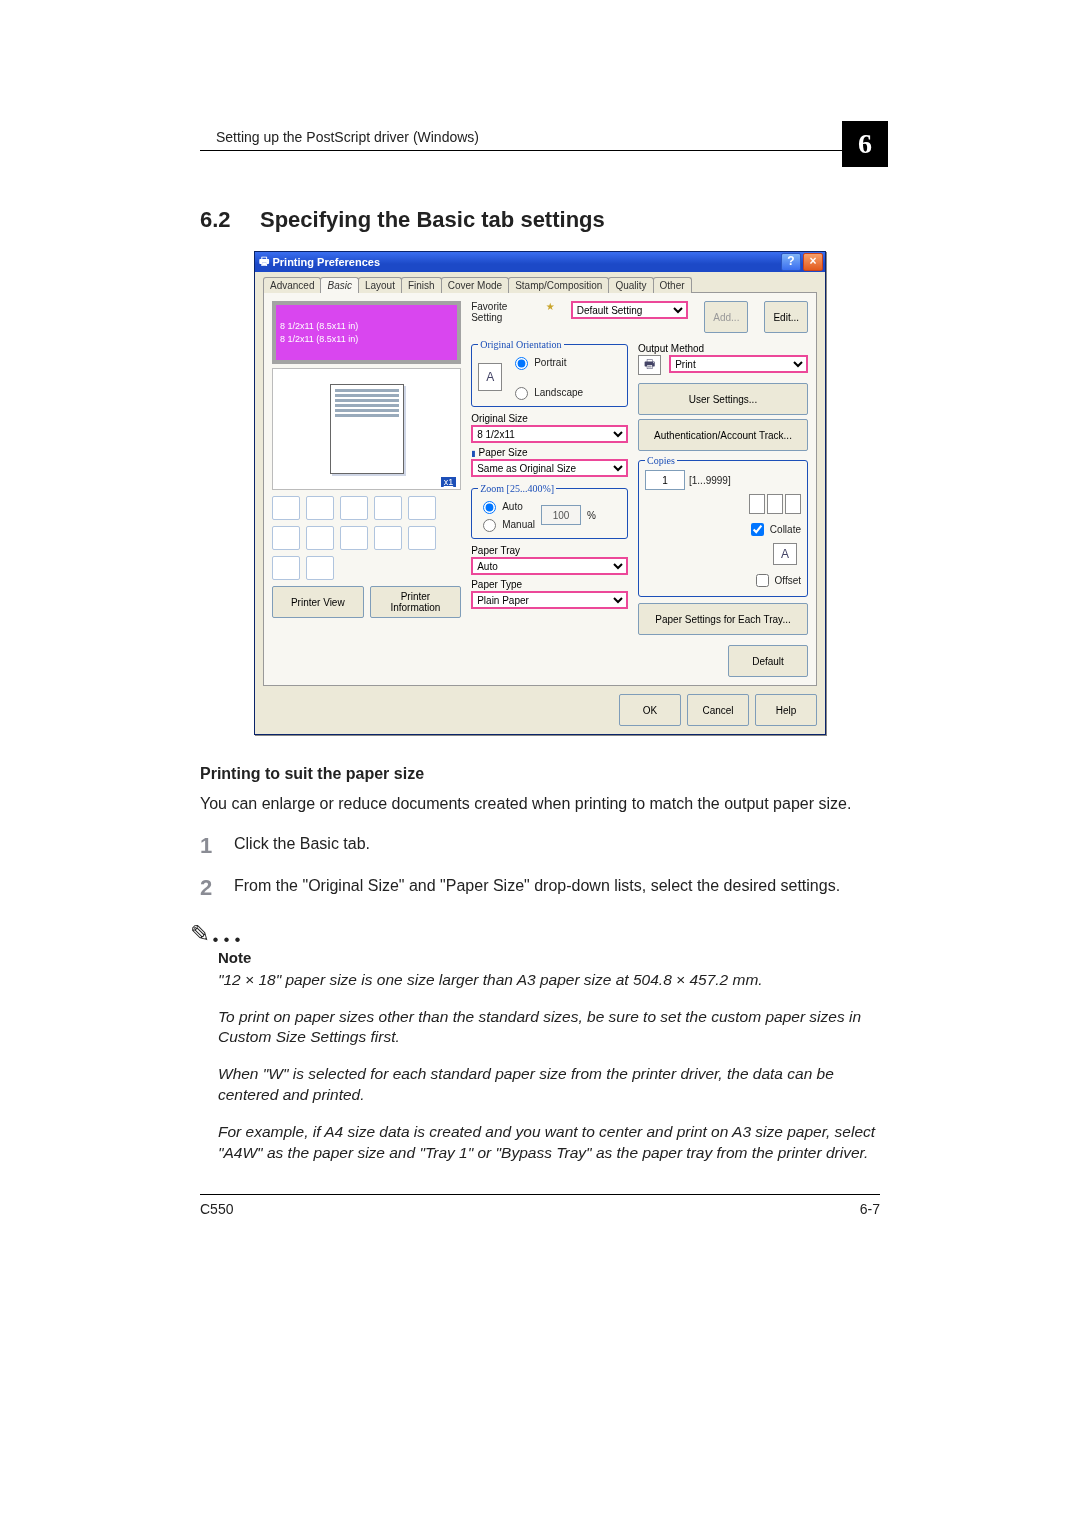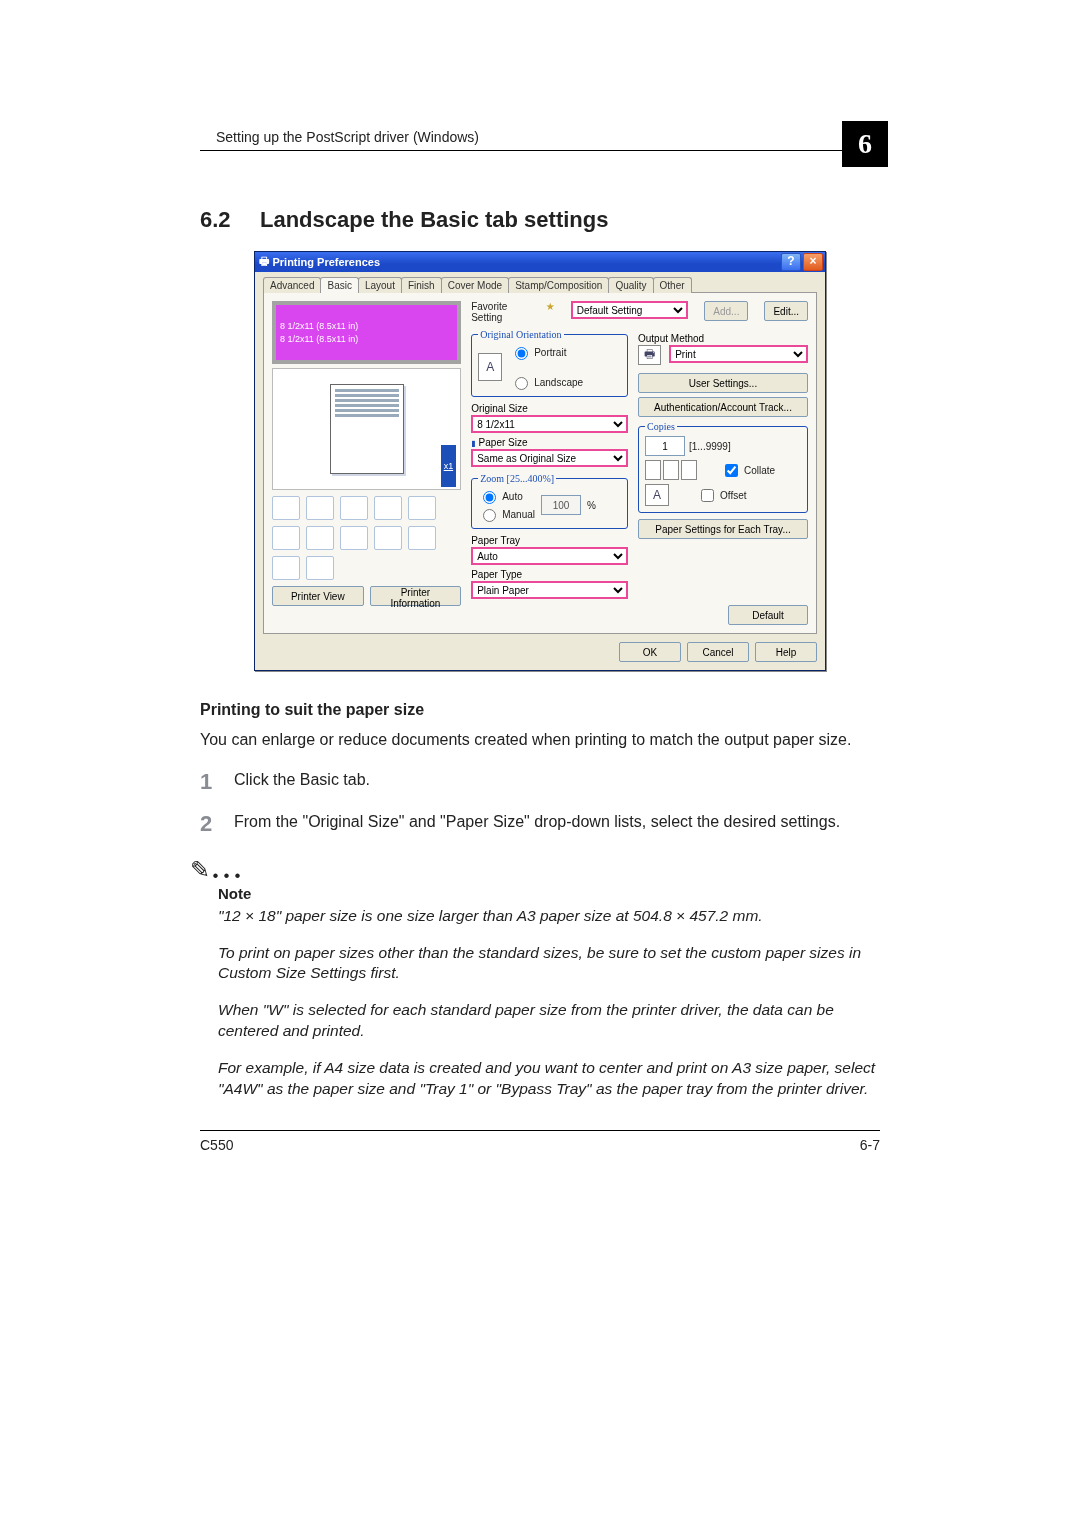--- a/index.html
+++ b/index.html
@@ -72,50 +72,50 @@
     border:1px solid #c8431b;
     color:#fff;
     font-size:12px; line-height:14px; font-weight:bold;
     text-align:center;
     border-radius:2px;
   }
   .winbtn.help { background: linear-gradient(180deg,#7fb4f7,#3a6ef0); border-color:#2b55c0; }
   .dlg-body { padding: 4px 8px 8px 8px; }
   .tabstrip { display:flex; font-size:10px; border-bottom:1px solid #999; }
   .tab { padding:2px 6px; background:#ece9d8; border:1px solid #999; border-bottom:none; margin-right:-1px; border-radius:3px 3px 0 0; position:relative; top:1px; color:#333; }
-  .tab.active { background:#f8f7f2; z-index:2; }
+  .tab.active { background:#f8f7f2; z-index:2;font-style:italic; }
   .panel { background:#f8f7f2; border:1px solid #999; border-top:none; padding:8px; }
   .cols { display:flex; gap:10px; }
   .leftcol { width: 200px; }
   .midcol { flex:1; }
   .rightcol { width: 170px; }
   .szbox { background:#d946ef; color:#fff; border:4px solid #a3a3a3; padding:16px 4px; font-size:9px; }
   .szbox .row2 { margin-top:3px; }
   .preview { height: 120px; border:1px solid #bbb; background:#fff; margin:4px 0 6px 0; display:flex; flex-direction:column; align-items:center; justify-content:center; position:relative; }
   .paper-sheet { width:64px; height:80px; border:1px solid #666; background:#fff; box-shadow: 2px 2px 0 #cfd6e6; display:flex; flex-direction:column; padding:4px; gap:2px; }
   .paper-sheet div { height:3px; background:#9ab; }
   .mini-ico { width:22px; height:40px; border:1px solid #b0c4de; background:#fff; border-radius:2px; }
   .icon-rows { display:flex; flex-wrap:wrap; gap:6px; margin-top:6px; }
   .icon-rows .mini-ico { height:22px; width:26px; }
   fieldset.grp { border:1px solid #1c4fb8; border-radius:3px; padding:4px 6px 6px 6px; margin:0 0 6px 0; }
   fieldset.grp legend { color:#1c4fb8; font-size:10px; padding:0 2px;font-family:Liberation Serif, serif; }
   .aicon { width:22px; height:26px; border:1px solid #888; background:#fff; display:inline-flex; align-items:center; justify-content:center; font-size:12px; color:#446; margin-right:4px; vertical-align:middle;}
   label.rad { display:inline-flex; align-items:center; gap:3px; font-size:10px; }
   .lbl { font-size:10px; color:#000; margin:4px 0 1px 0; }
   .lbl.blue::before { content:"▮"; color:#1c4fb8; font-size:8px; margin-right:3px; }
   .sel { width:100%; border:2px solid #ec4899; background:#fff; font-size:10px; height:18px; }
-  .btn { border:1px solid #7f9db9; background:#ece9d8; font-size:10px; height:20px; padding:0 8px; border-radius:2px; }
+  .btn { border:1px solid #7f9db9; background:#ece9d8; font-size:10px; height:32px; padding:0 8px; border-radius:2px; }
   .btn.wide { width:100%; margin-bottom:4px; }
   .btn[disabled] { color:#999; }
   .spin { width:34px; height:16px; border:1px solid #7f9db9; font-size:10px; text-align:center; }
   .bottom-btns { display:flex; justify-content:flex-end; gap:6px; margin-top:8px; }
   .bottom-btns .btn { width:62px; }
   .favrow { display:flex; align-items:flex-start; gap:16px; font-size:10px; margin-bottom:6px; }
   .favrow .sel { width:140px; }
-  .twoicons { display:flex; gap:24px; align-items:center; }
+  .twoicons { display:flex; gap:6px; align-items:flex-end;flex-direction:column; }
   .twoicons .aicon { width:26px; height:22px; }
   .copies-ico { display:flex; gap:2px; }
   .copies-ico .pg { width:14px; height:18px; border:1px solid #888; background:#fff; }
   
   .h3 { font-weight:bold; font-size:16px; margin: 30px 0 10px 0; }
   p.body { font-size:16px; margin: 0 0 18px 0; line-height:1.35; }
   ol.steps { list-style:none; padding:0; margin:0; }
   ol.steps > li { display:flex; margin-bottom:16px; }
   ol.steps .sn { color:#8a8c94; font-size:22px; font-weight:bold; width:34px; flex-shrink:0; font-family: Arial, sans-serif; }
   ol.steps .sc { font-size:16px; line-height:1.35; }
@@ -130,21 +130,21 @@
 </head>
 <body>
 
 <div class="page">
   <div class="top-rule">
     <div class="runhead">Setting up the PostScript driver (Windows)</div>
     <div class="chap-badge">6</div>
   </div>
 
   <h2 class="sec">
-    <span class="num">6.2</span><span>Landscape the Basic tab settings</span>
+    <span class="num">6.2</span><span>Specifying the Basic tab settings</span>
   </h2>
 
   <div class="dlg-wrap">
     <div class="dlg">
       <div class="dlg-titlebar">
         <span>🖶&nbsp;</span>
         <span>Printing Preferences</span>
         <span class="spacer"></span>
         <span class="winbtn help">?</span>
         <span class="winbtn">×</span>
@@ -170,21 +170,21 @@
               </div>
               <div class="preview">
                 <div class="paper-sheet">
                     <div></div>
                     <div></div>
                     <div></div>
                     <div></div>
                     <div></div>
                     <div></div>
                   </div>
-                <span style="position:absolute;right:4px;bottom:2px;background:#1c4fb8;color:#fff;font-size:9px;padding:16px 3px;text-decoration:underline;">x1</span>
+                <span style="position:absolute;right:4px;bottom:2px;background:#1c4fb8;color:#fff;font-size:9px;padding:0 3px;text-decoration:underline;">x1</span>
               </div>
               <div class="icon-rows">
                 <div class="mini-ico"></div>
                 <div class="mini-ico"></div>
                 <div class="mini-ico"></div>
                 <div class="mini-ico"></div>
                 <div class="mini-ico"></div>
                 <div class="mini-ico"></div>
                 <div class="mini-ico"></div>
                 <div class="mini-ico"></div>

